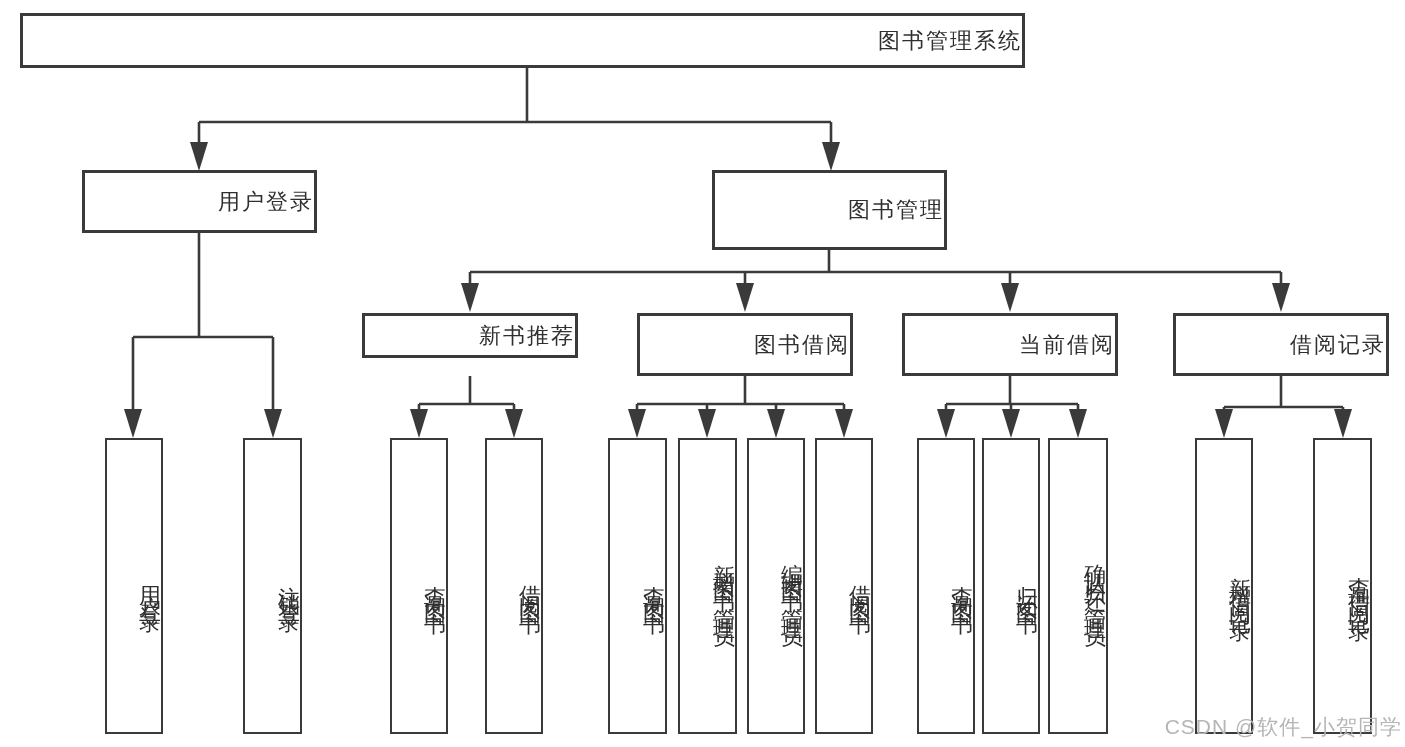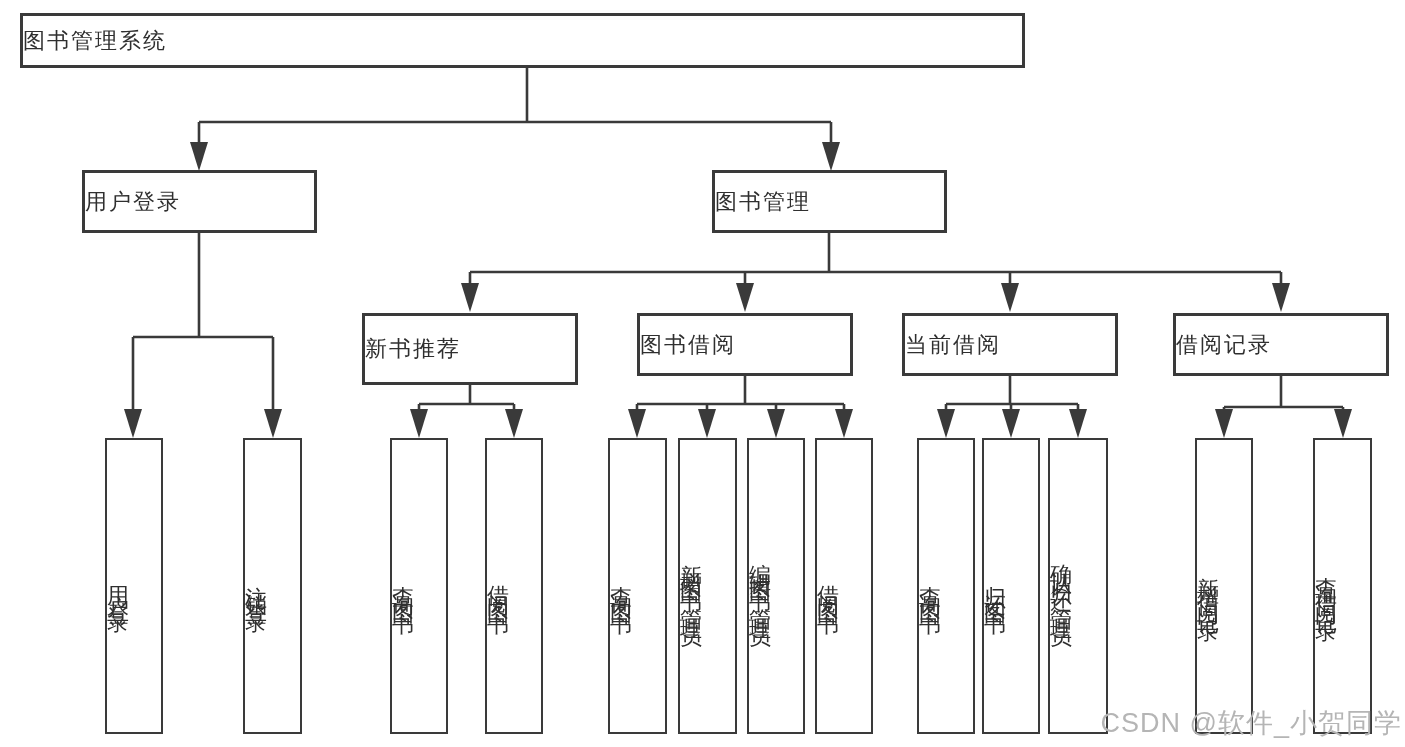--- a/index.html
+++ b/index.html
@@ -3,31 +3,31 @@
 <meta charset="utf-8">
 <style>
   html,body{margin:0;padding:0;background:#ffffff;}
   .canvas{
     position:relative;width:1405px;height:747px;background:#ffffff;overflow:hidden;
     font-family:"Liberation Sans","DejaVu Sans",sans-serif;color:#2f2f2f;
   }
   svg.wires{position:absolute;left:0;top:0;width:1405px;height:747px;}
   .node{
     position:absolute;box-sizing:border-box;border:3px solid #3a3a3a;background:#ffffff;
-    display:flex;align-items:center;justify-content:flex-start;
+    display:flex;align-items:center;justify-content:flex-end;
     font-size:22px;letter-spacing:2px;white-space:nowrap;
   }
   .vnode{border-width:2.5px;}
   .vnode .vtext{
     writing-mode:vertical-rl;text-orientation:mixed;
     font-size:22px;line-height:1;letter-spacing:9px;white-space:normal;
   }
   .watermark{
     position:absolute;right:3px;bottom:6px;
-    font-size:27px;letter-spacing:1px;color:#b5b5b5;
+    font-size:21px;letter-spacing:1px;color:#b5b5b5;
   }
 </style>
 </head>
 <body>
 
 <div class="canvas">
 
   <svg class="wires" viewBox="0 0 1405 747" xmlns="http://www.w3.org/2000/svg">
     <g stroke="#3a3a3a" stroke-width="2.6" fill="none">
       <path d="M527 68 V122 M199 122 H831 M199 122 V146 M831 122 V146"></path>
@@ -61,25 +61,25 @@
     </g>
   </svg>
 
   <div class="node" style="left:20px;top:13px;width:1005px;height:55px">
     <span>图书管理系统</span>
   </div>
 
   <div class="node" style="left:82px;top:170px;width:235px;height:63px">
     <span>用户登录</span>
   </div>
-  <div class="node" style="left:712px;top:170px;width:235px;height:63px">
+  <div class="node" style="left:712px;top:170px;width:235px;height:80px">
     <span>图书管理</span>
   </div>
 
-  <div class="node" style="left:362px;top:313px;width:216px;height:72px">
+  <div class="node" style="left:362px;top:313px;width:216px;height:45px">
     <span>新书推荐</span>
   </div>
   <div class="node" style="left:902px;top:313px;width:216px;height:63px">
     <span>当前借阅</span>
   </div>
   <div class="node" style="left:637px;top:313px;width:216px;height:63px">
     <span>图书借阅</span>
   </div>
   <div class="node" style="left:1173px;top:313px;width:216px;height:63px">
     <span>借阅记录</span>

